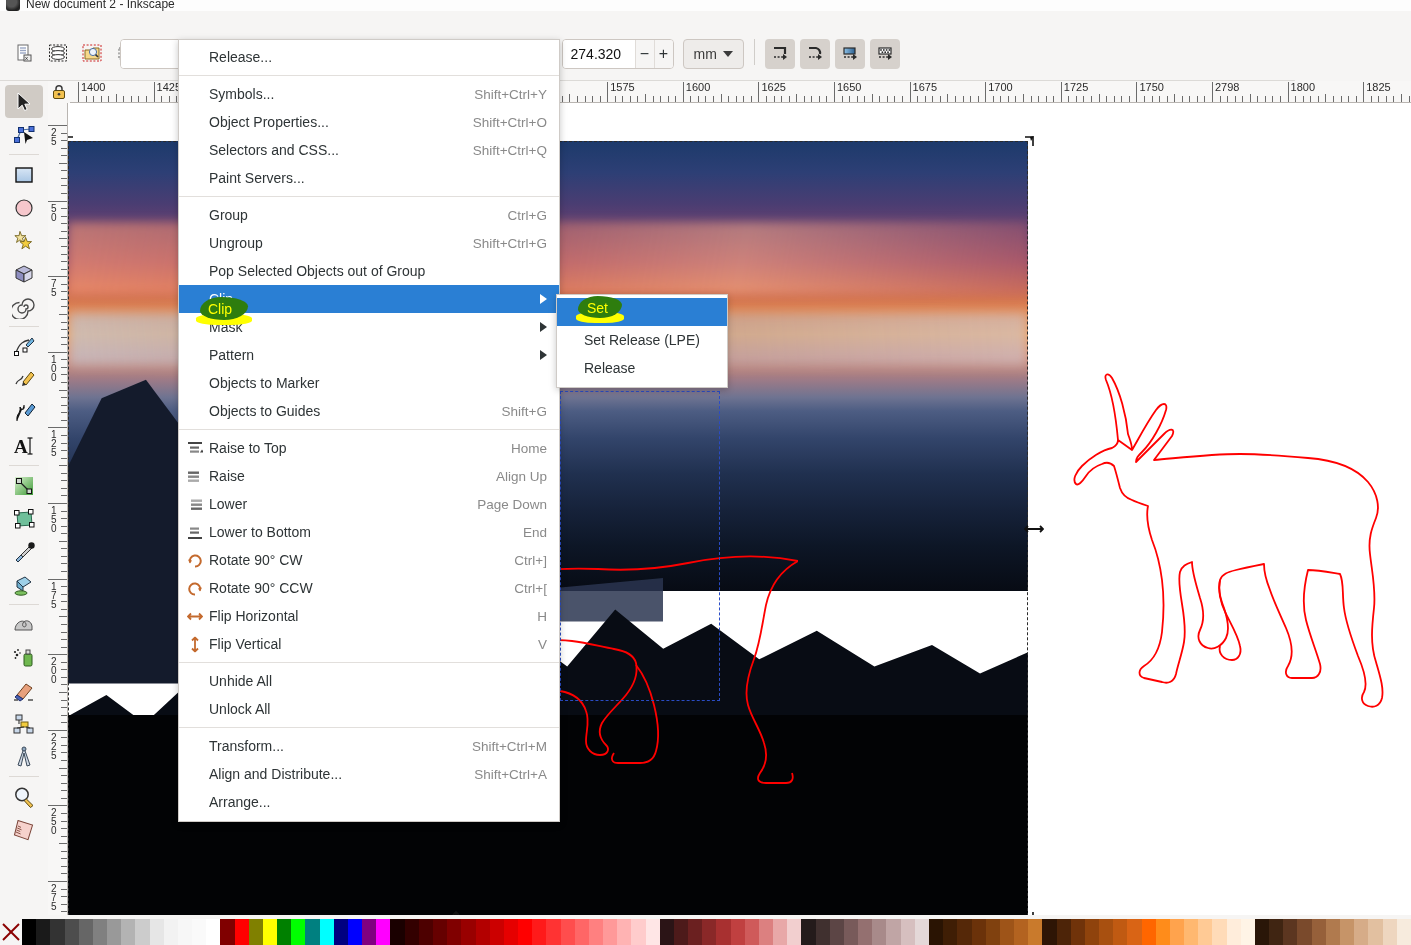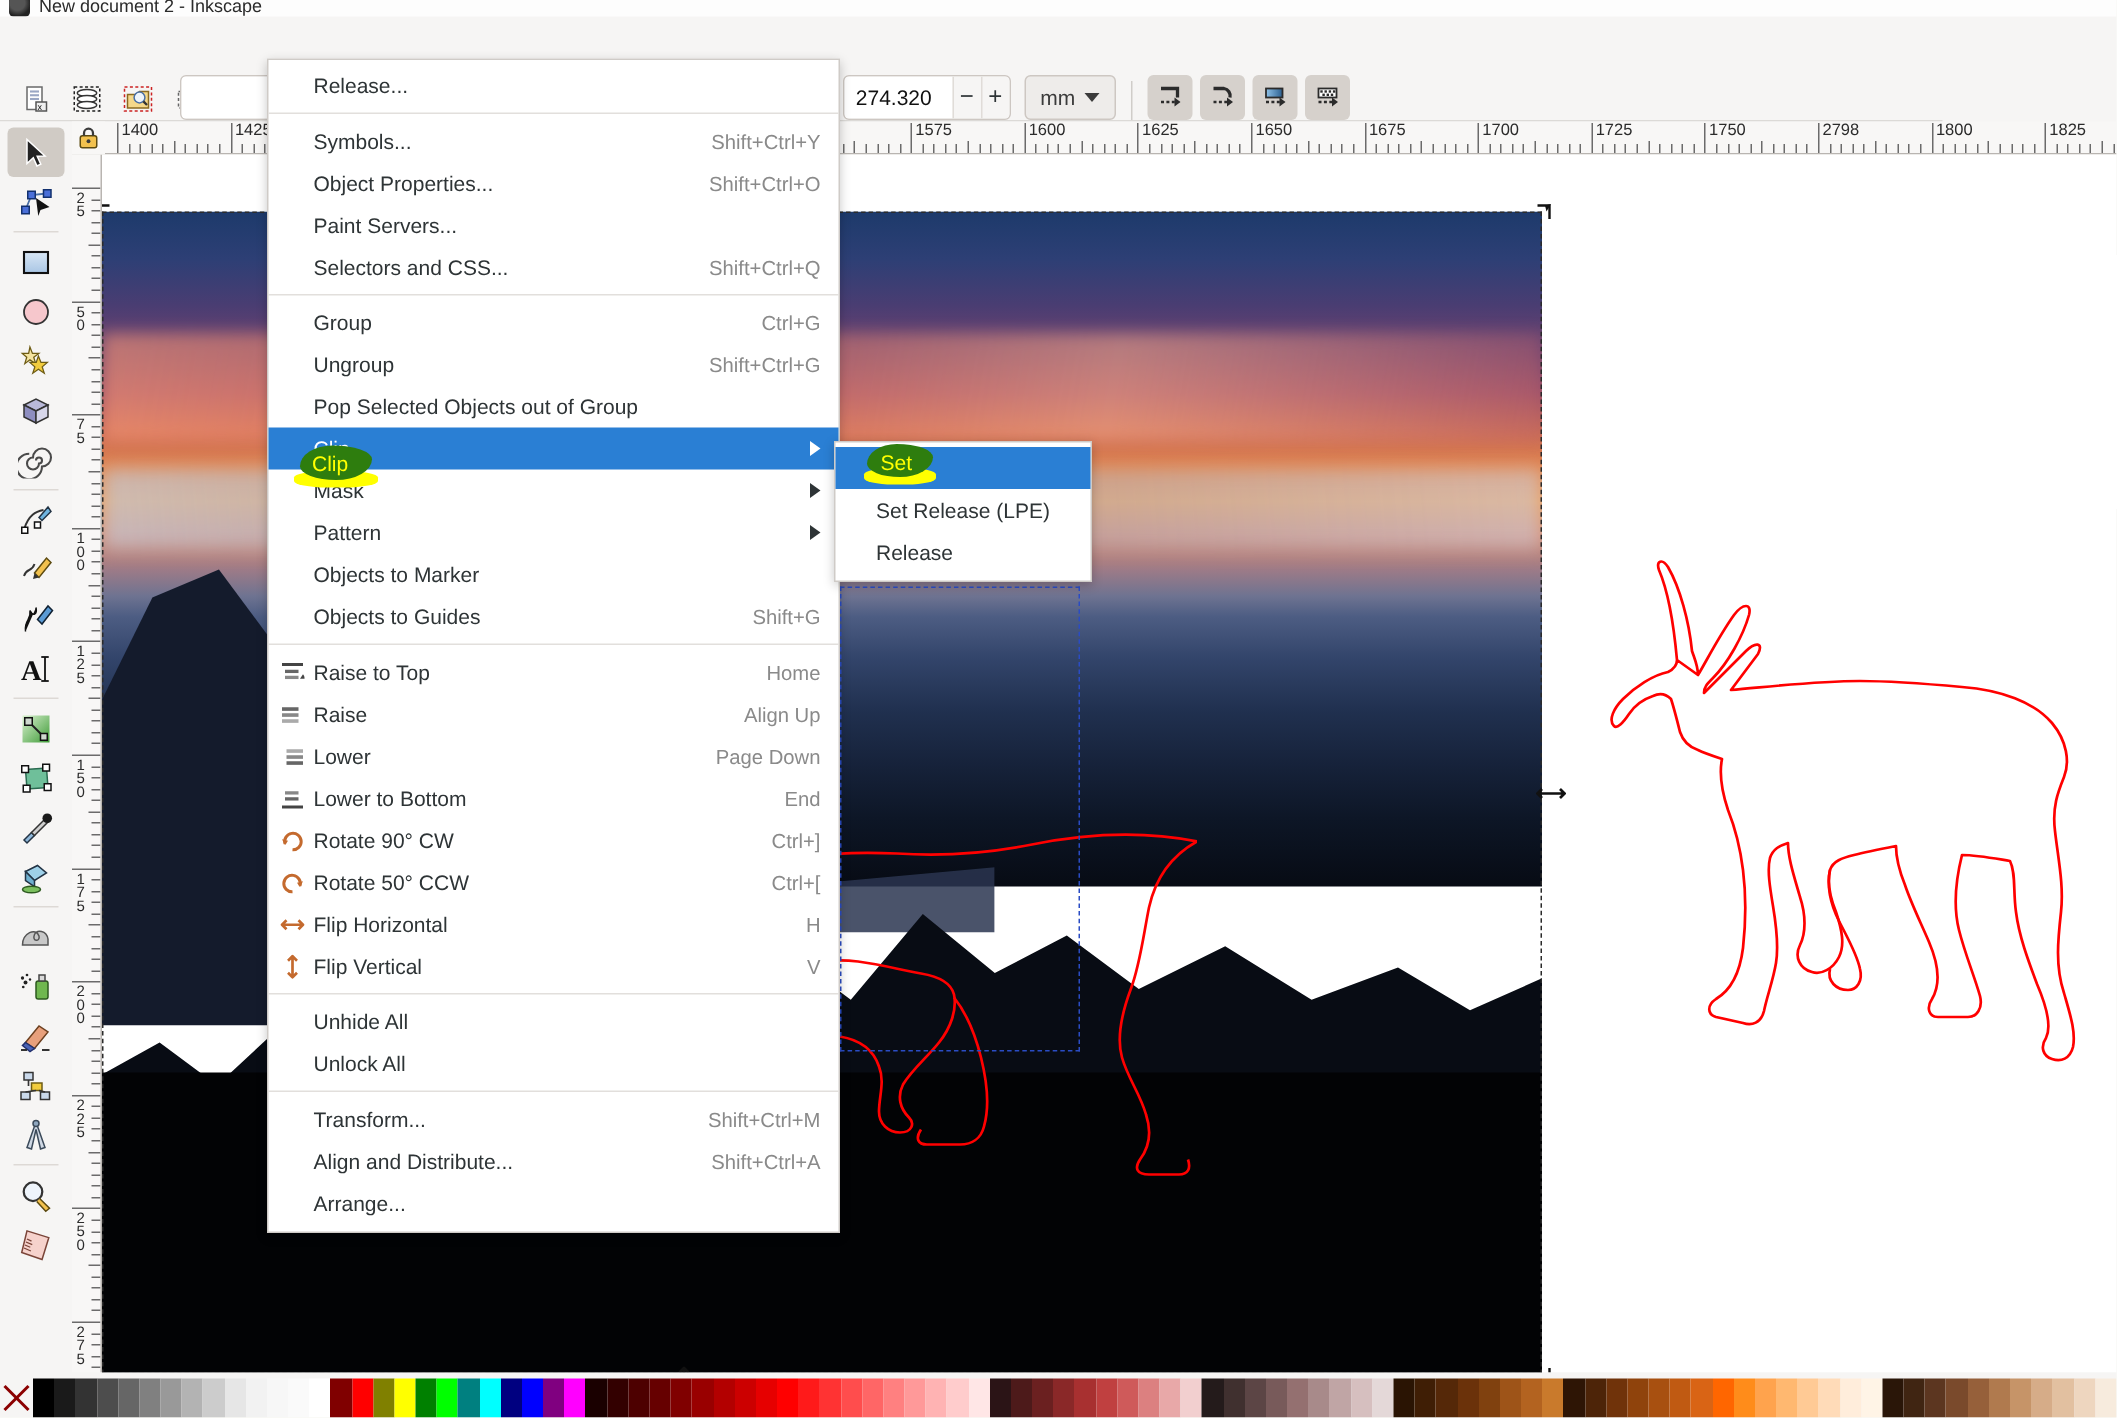--- a/index.html
+++ b/index.html
@@ -38,21 +38,21 @@
   }
   .menu-item.hl { background: #ffff00; color: #1b5fa8; }
   .menu-item.hl::after {
     content: ""; position: absolute; left: 0; right: 0; bottom: -5px;
     height: 3px; background: #1a6fc4;
   }
 
   
   .cmdbar {
     position: absolute; left: 0; top: 39px; width: 1295px; height: 42px;
-    background: #f6f5f4; display: flex; align-items: flex-end;
+    background: #f6f5f4; display: flex; align-items: flex-start;
     border-bottom: 1px solid #dcdad7;
   }
   .cmd-icons { display: flex; align-items: center; gap: 6px; padding-left: 10px; }
   .cmd-ico {
     width: 28px; height: 28px; display: flex; align-items: center;
     justify-content: center; border-radius: 3px;
   }
   .cmd-sep { width: 1px; height: 26px; background: #d0cdc9; margin: 0 10px; }
 
   .tb-field { display: flex; align-items: center; gap: 5px; margin-right: 4px; }
@@ -1034,25 +1034,25 @@
       <div class="msep"></div>
       <div class="mrow">
         <span class="mlabel">Symbols...</span>
         <span class="maccel">Shift+Ctrl+Y</span>
       </div>
       <div class="mrow">
         <span class="mlabel">Object Properties...</span>
         <span class="maccel">Shift+Ctrl+O</span>
       </div>
       <div class="mrow">
-        <span class="mlabel">Paint Servers...</span>
-      </div>
-      <div class="mrow">
         <span class="mlabel">Selectors and CSS...</span>
         <span class="maccel">Shift+Ctrl+Q</span>
+      </div>
+      <div class="mrow">
+        <span class="mlabel">Paint Servers...</span>
       </div>
       <div class="msep"></div>
       <div class="mrow">
         <span class="mlabel">Group</span>
         <span class="maccel">Ctrl+G</span>
       </div>
       <div class="mrow">
         <span class="mlabel">Ungroup</span>
         <span class="maccel">Shift+Ctrl+G</span>
       </div>
@@ -1134,21 +1134,21 @@
         <span class="mlabel">Rotate 90° CW</span>
         <span class="maccel">Ctrl+]</span>
       </div>
       <div class="mrow">
         <span class="mico">
           <svg width="16" height="16" viewBox="0 0 16 16">
             <path d="M13 10 A5.5 5.5 0 1 0 8 14" fill="none" stroke="#c46a2e" stroke-width="2"></path>
             <path d="M15 7 l-4 1 2 3 z" fill="#c46a2e"></path>
           </svg>
         </span>
-        <span class="mlabel">Rotate 50° CCW</span>
+        <span class="mlabel">Rotate 90° CCW</span>
         <span class="maccel">Ctrl+[</span>
       </div>
       <div class="mrow">
         <span class="mico">
           <svg width="16" height="16" viewBox="0 0 16 16">
             <path d="M1 8 h14 M4 5 L1 8 L4 11 M12 5 L15 8 L12 11" fill="none" stroke="#c46a2e" stroke-width="1.8"></path>
           </svg>
         </span>
         <span class="mlabel">Flip Horizontal</span>
         <span class="maccel">H</span>

